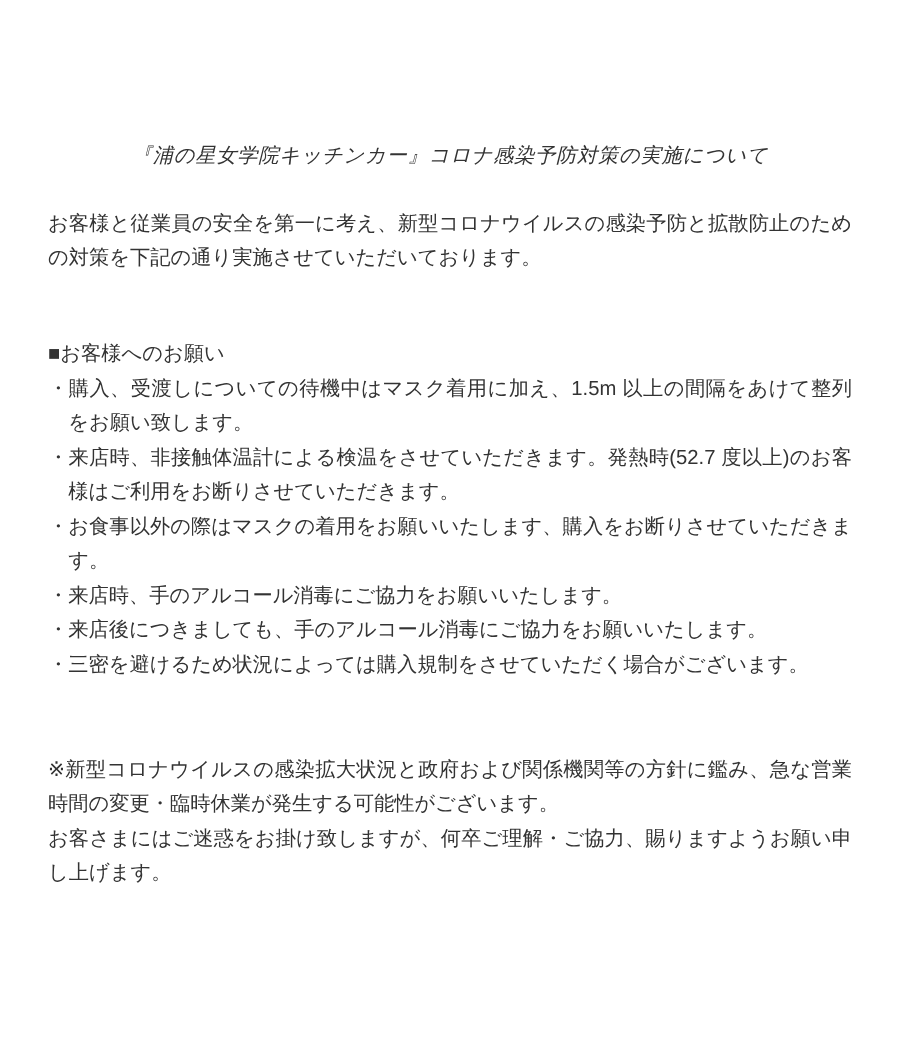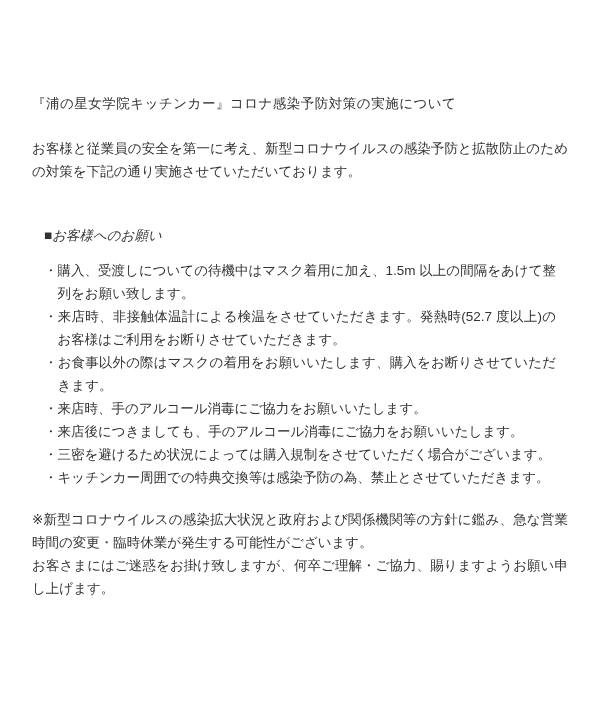--- a/index.html
+++ b/index.html
@@ -20,43 +20,43 @@
     .page {
       width: 600px;
       height: 705px;
       padding: 92px 32px 0 32px;
       background: #ffffff;
     }
     .title {
       margin: 0 0 22px 0;
       font-size: 13.5px;
       font-weight: normal;
-      text-align: left;
+      text-align: center;
       letter-spacing: 0.5px;
       white-space: nowrap;
+      font-style: italic;
     }
     .intro {
       margin: 0 0 41px 0;
       text-align: justify;
     }
     .section-heading {
-      margin: 12px;
-      font-style: italic;
+      margin: 0;
     }
     .bullet-list {
-      margin: 12px;
+      margin: 0;
     }
     .bullet-item {
       margin: 0;
       padding-left: 1em;
       text-indent: -1em;
       text-align: justify;
     }
     .notes {
-      margin-top: 19px;
+      margin-top: 47px;
     }
     .note-paragraph {
       margin: 0;
       text-align: justify;
     }
   </style>
 </head>
 <body>
 
 <div class="page">
@@ -67,21 +67,20 @@
 
   <p class="section-heading">■お客様へのお願い</p>
 
   <div class="bullet-list">
     <p class="bullet-item">・購入、受渡しについての待機中はマスク着用に加え、1.5m 以上の間隔をあけて整列をお願い致します。</p>
     <p class="bullet-item">・来店時、非接触体温計による検温をさせていただきます。発熱時(52.7 度以上)のお客様はご利用をお断りさせていただきます。</p>
     <p class="bullet-item">・お食事以外の際はマスクの着用をお願いいたします、購入をお断りさせていただきます。</p>
     <p class="bullet-item">・来店時、手のアルコール消毒にご協力をお願いいたします。</p>
     <p class="bullet-item">・来店後につきましても、手のアルコール消毒にご協力をお願いいたします。</p>
     <p class="bullet-item">・三密を避けるため状況によっては購入規制をさせていただく場合がございます。</p>
-    <p class="bullet-item">・キッチンカー周囲での特典交換等は感染予防の為、禁止とさせていただきます。</p>
   </div>
 
   <div class="notes">
     <p class="note-paragraph">※新型コロナウイルスの感染拡大状況と政府および関係機関等の方針に鑑み、急な営業時間の変更・臨時休業が発生する可能性がございます。</p>
     <p class="note-paragraph">お客さまにはご迷惑をお掛け致しますが、何卒ご理解・ご協力、賜りますようお願い申し上げます。</p>
   </div>
 
 </div>
 
 </body></html>

